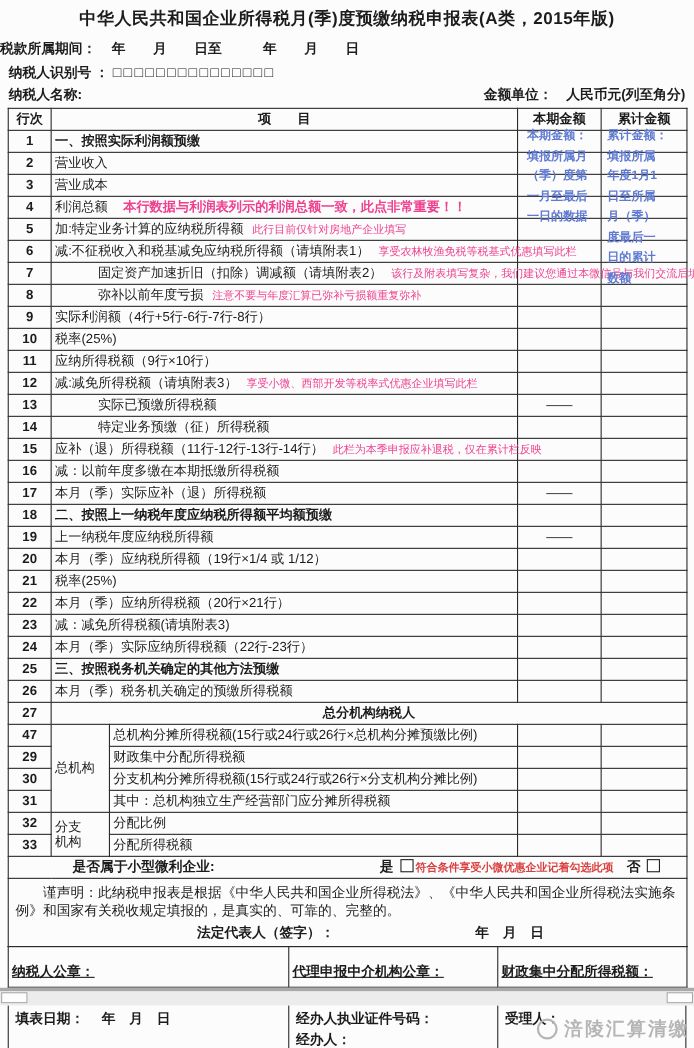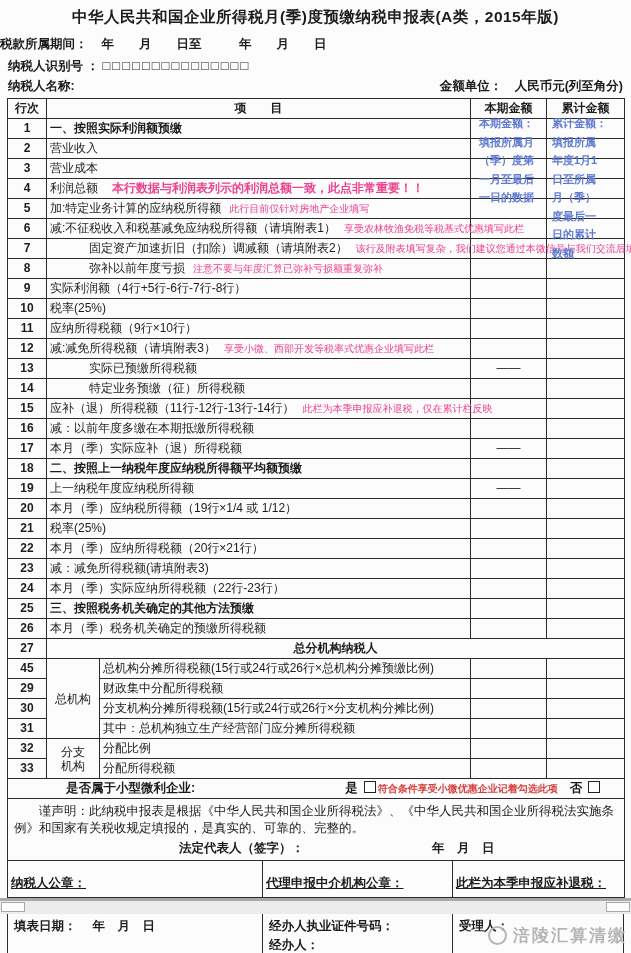--- a/index.html
+++ b/index.html
@@ -12,21 +12,21 @@
   .idline .boxes{font-size:13px;letter-spacing:2px;font-weight:normal;}
   .nameline{display:flex;justify-content:space-between;font-size:12.5px;font-weight:bold;margin:3px 8px 3px 8px;}
   table{border-collapse:collapse;table-layout:fixed;width:617px;margin:0 7px;}
   td{border:1px solid #2b2b2b;font-size:12px;padding:1px 3px;height:17px;line-height:15px;white-space:nowrap;overflow:visible;vertical-align:middle;}
   .hdr td{font-weight:bold;text-align:center;}
   .c-no{text-align:center;font-weight:bold;}
   .c-amt{text-align:center;}
   .sec{font-weight:bold;}
   .ctr{text-align:center;}
   .ind{padding-left:42px;}
-  .grp{text-align:center;white-space:pre-line;line-height:14px;}
+  .grp{white-space:pre-line;line-height:14px;font-family:Liberation Mono, monospace;}
   .note{color:#ee4190;font-size:10px;margin-left:8px;font-weight:normal;}
   .note-big{color:#ee4190;font-size:12px;font-weight:bold;margin-left:14px;}
   .blue-note{position:absolute;color:#5f7ad0;font-size:11px;line-height:18.5px;white-space:pre-line;font-weight:bold;z-index:5;}
   #bn-cur{left:479px;top:114px;width:66px;}
   #bn-cum{left:552px;top:114px;width:68px;}
   .smallbiz{font-size:12.5px;}
   .smallbiz .lbl{font-weight:bold;margin-left:55px;}
   .smallbiz .yn{font-weight:bold;margin-left:12px;}
   .smallbiz .yes{margin-left:150px;}
   .cbx{display:inline-block;width:10px;height:10px;border:1.5px solid #222;vertical-align:-1px;margin-left:6px;background:#fff;}
@@ -254,21 +254,21 @@
           <td class="c-no">26</td>
           <td colspan="2"><span>本月（季）税务机关确定的预缴所得税额</span></td>
           <td class="c-amt"></td>
           <td class="c-amt"></td>
         </tr>
     <tr>
           <td class="c-no">27</td>
           <td colspan="4" class="sec ctr"><span>总分机构纳税人</span></td>
         </tr>
     <tr>
-          <td class="c-no">45</td>
+          <td class="c-no">47</td>
           <td rowspan="4" class="grp">总机构</td>
           <td><span>总机构分摊所得税额(15行或24行或26行×总机构分摊预缴比例)</span></td>
           <td class="c-amt"></td>
           <td class="c-amt"></td>
         </tr>
     <tr>
           <td class="c-no">29</td>
           <td><span>财政集中分配所得税额</span></td>
           <td class="c-amt"></td>
           <td class="c-amt"></td>
@@ -314,21 +314,21 @@
   <table class="sealtbl" style="margin-top:-1px;">
     <colgroup>
         <col style="width:255px">
         <col style="width:190px">
         <col style="width:172px">
       </colgroup>
     <tbody>
         <tr>
       <td>纳税人公章：</td>
       <td>代理申报中介机构公章：</td>
-      <td>此栏为本季申报应补退税：</td>
+      <td>财政集中分配所得税额：</td>
     </tr>
   </tbody>
     </table>
 
   <div class="seam">
     <span class="tab tl"></span>
     <span class="tab tr"></span>
   </div>
 
   <div class="footer">

